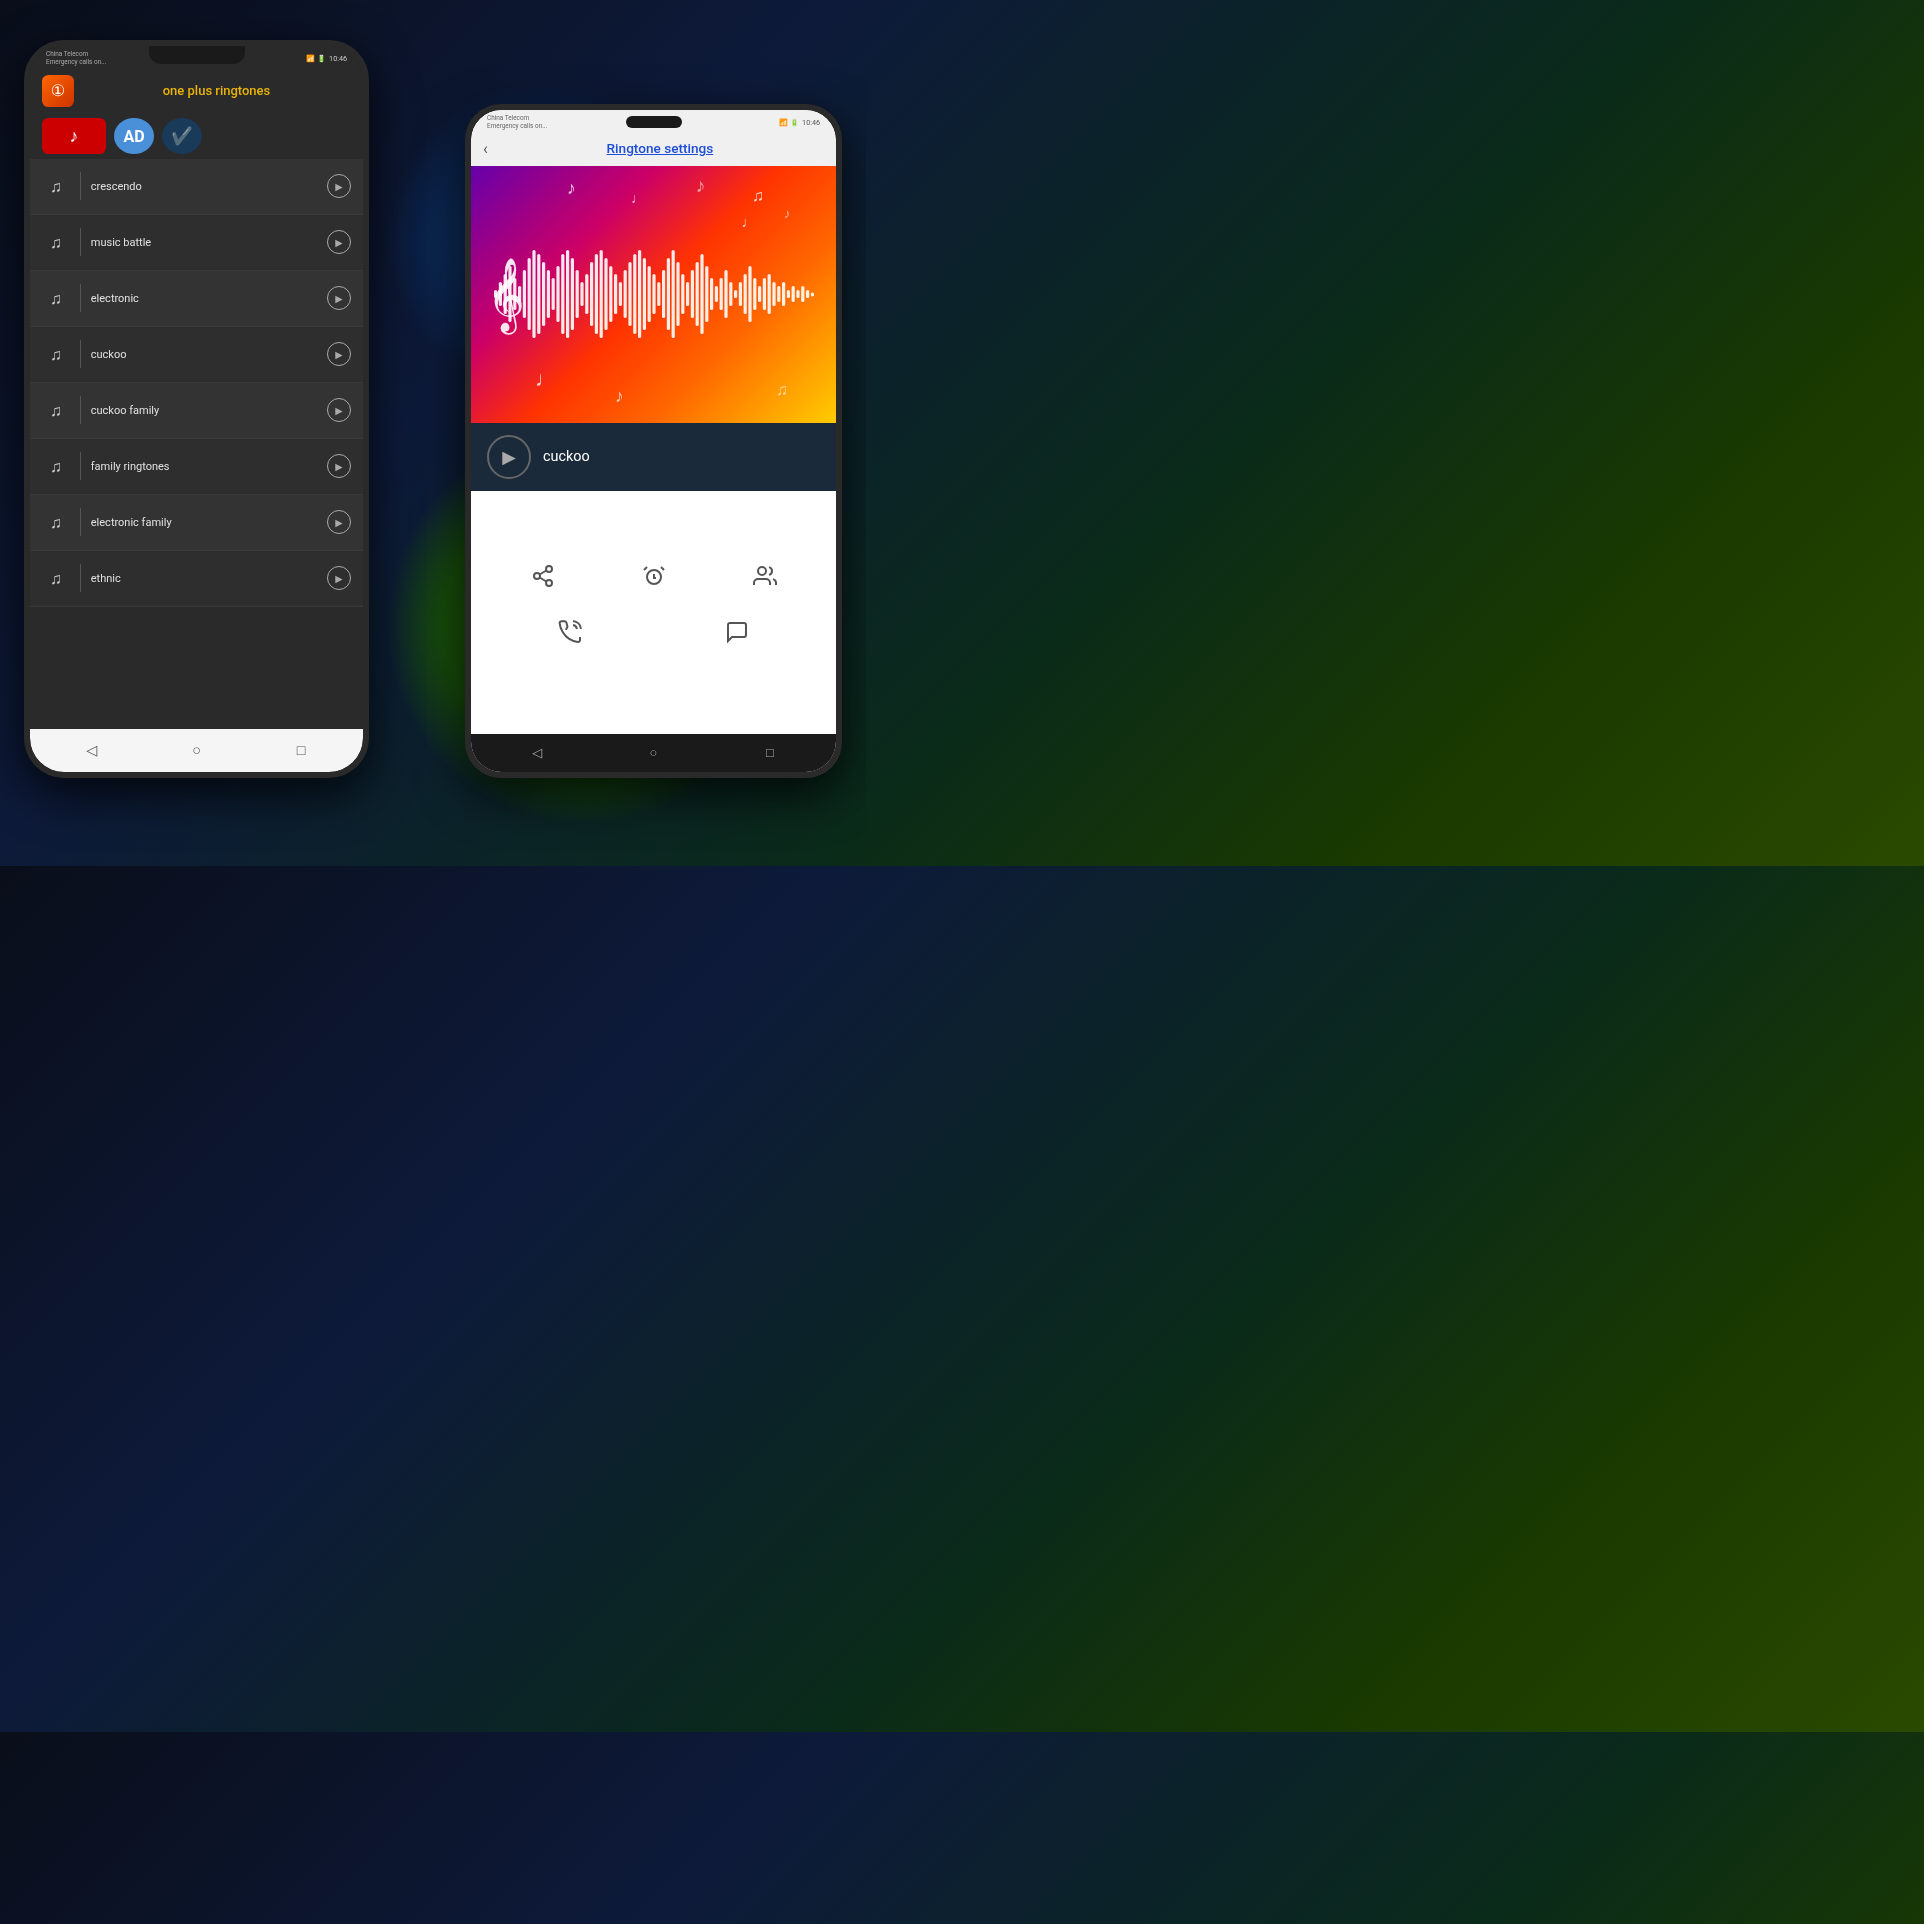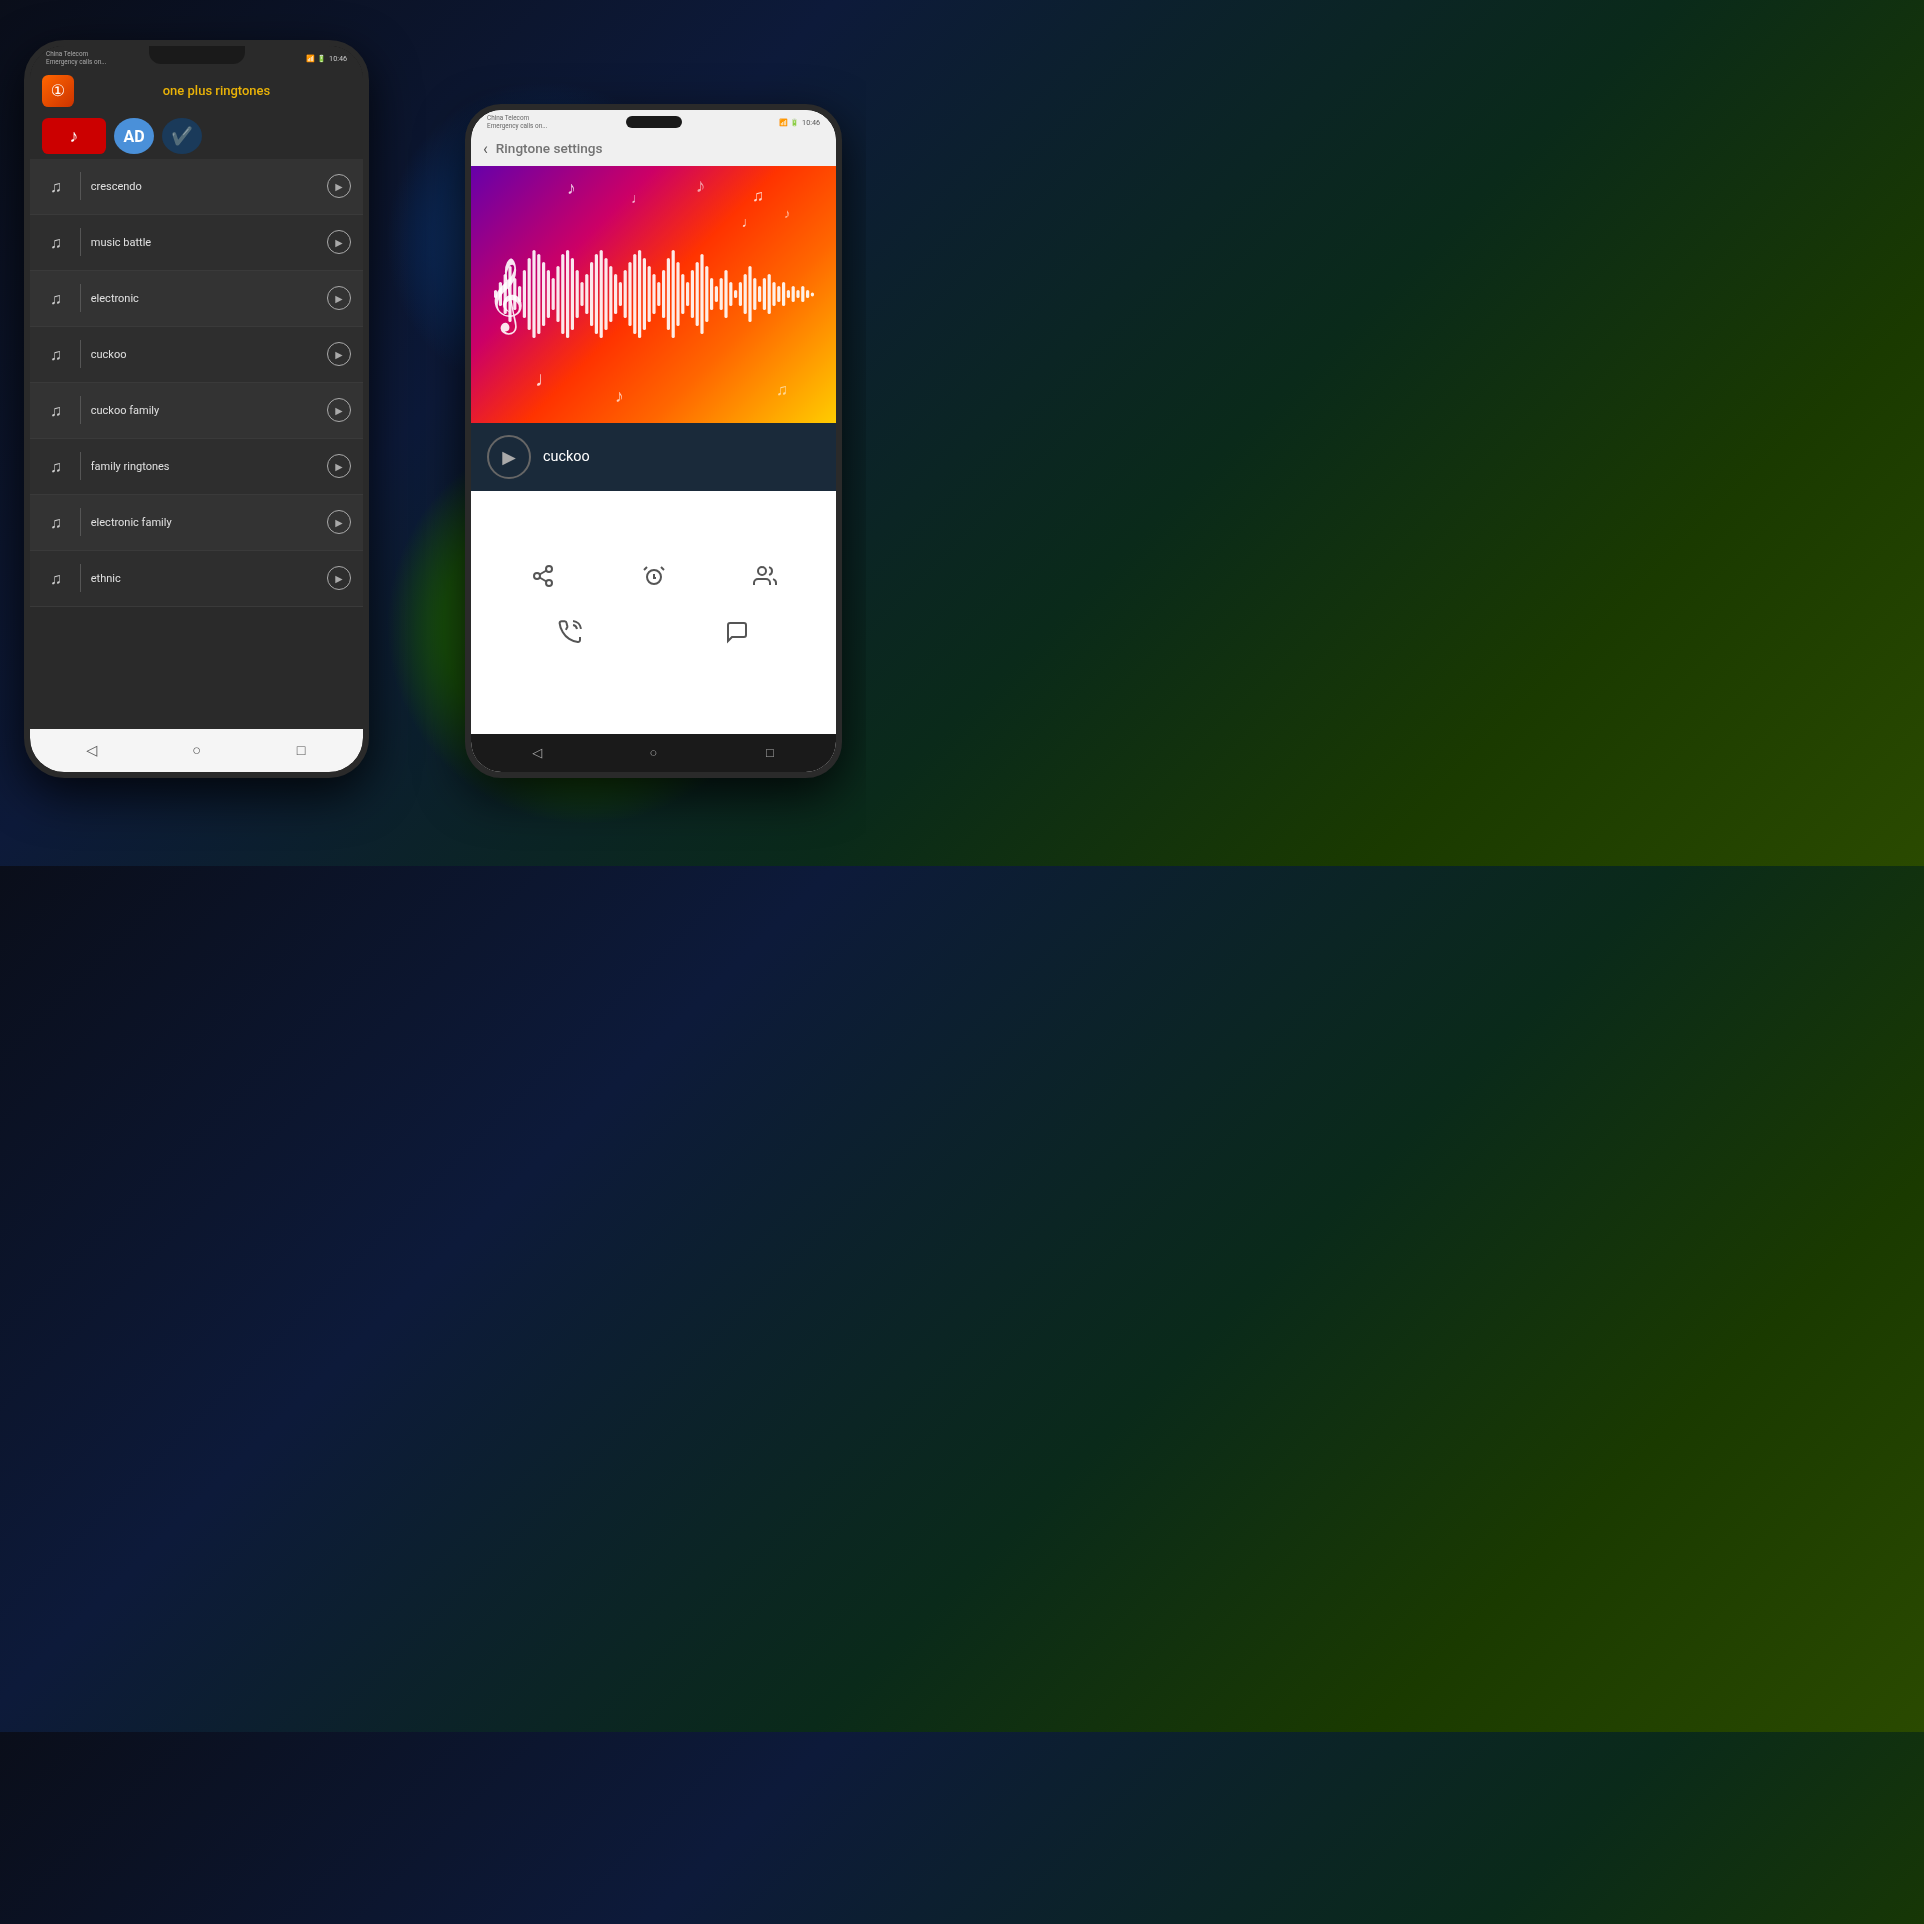--- a/index.html
+++ b/index.html
@@ -306,23 +306,25 @@
     }
 
     .back-btn {
       font-size: 16px;
       color: #555;
       cursor: pointer;
     }
 
     .app-title-right {
       flex: 1;
-      color: #737373;
+      text-align: center;
+      color: #1d4ed8;
       font-size: 13.6px;
       font-weight: 500;
+      text-decoration: underline;
     }
 
     
     .music-viz {
       width: 100%;
       height: 257px;
       background: linear-gradient(135deg, #6600aa 0%, #cc0066 30%, #ff3300 50%, #ff6600 70%, #ffcc00 100%);
       position: relative;
       overflow: hidden;
       display: flex;

